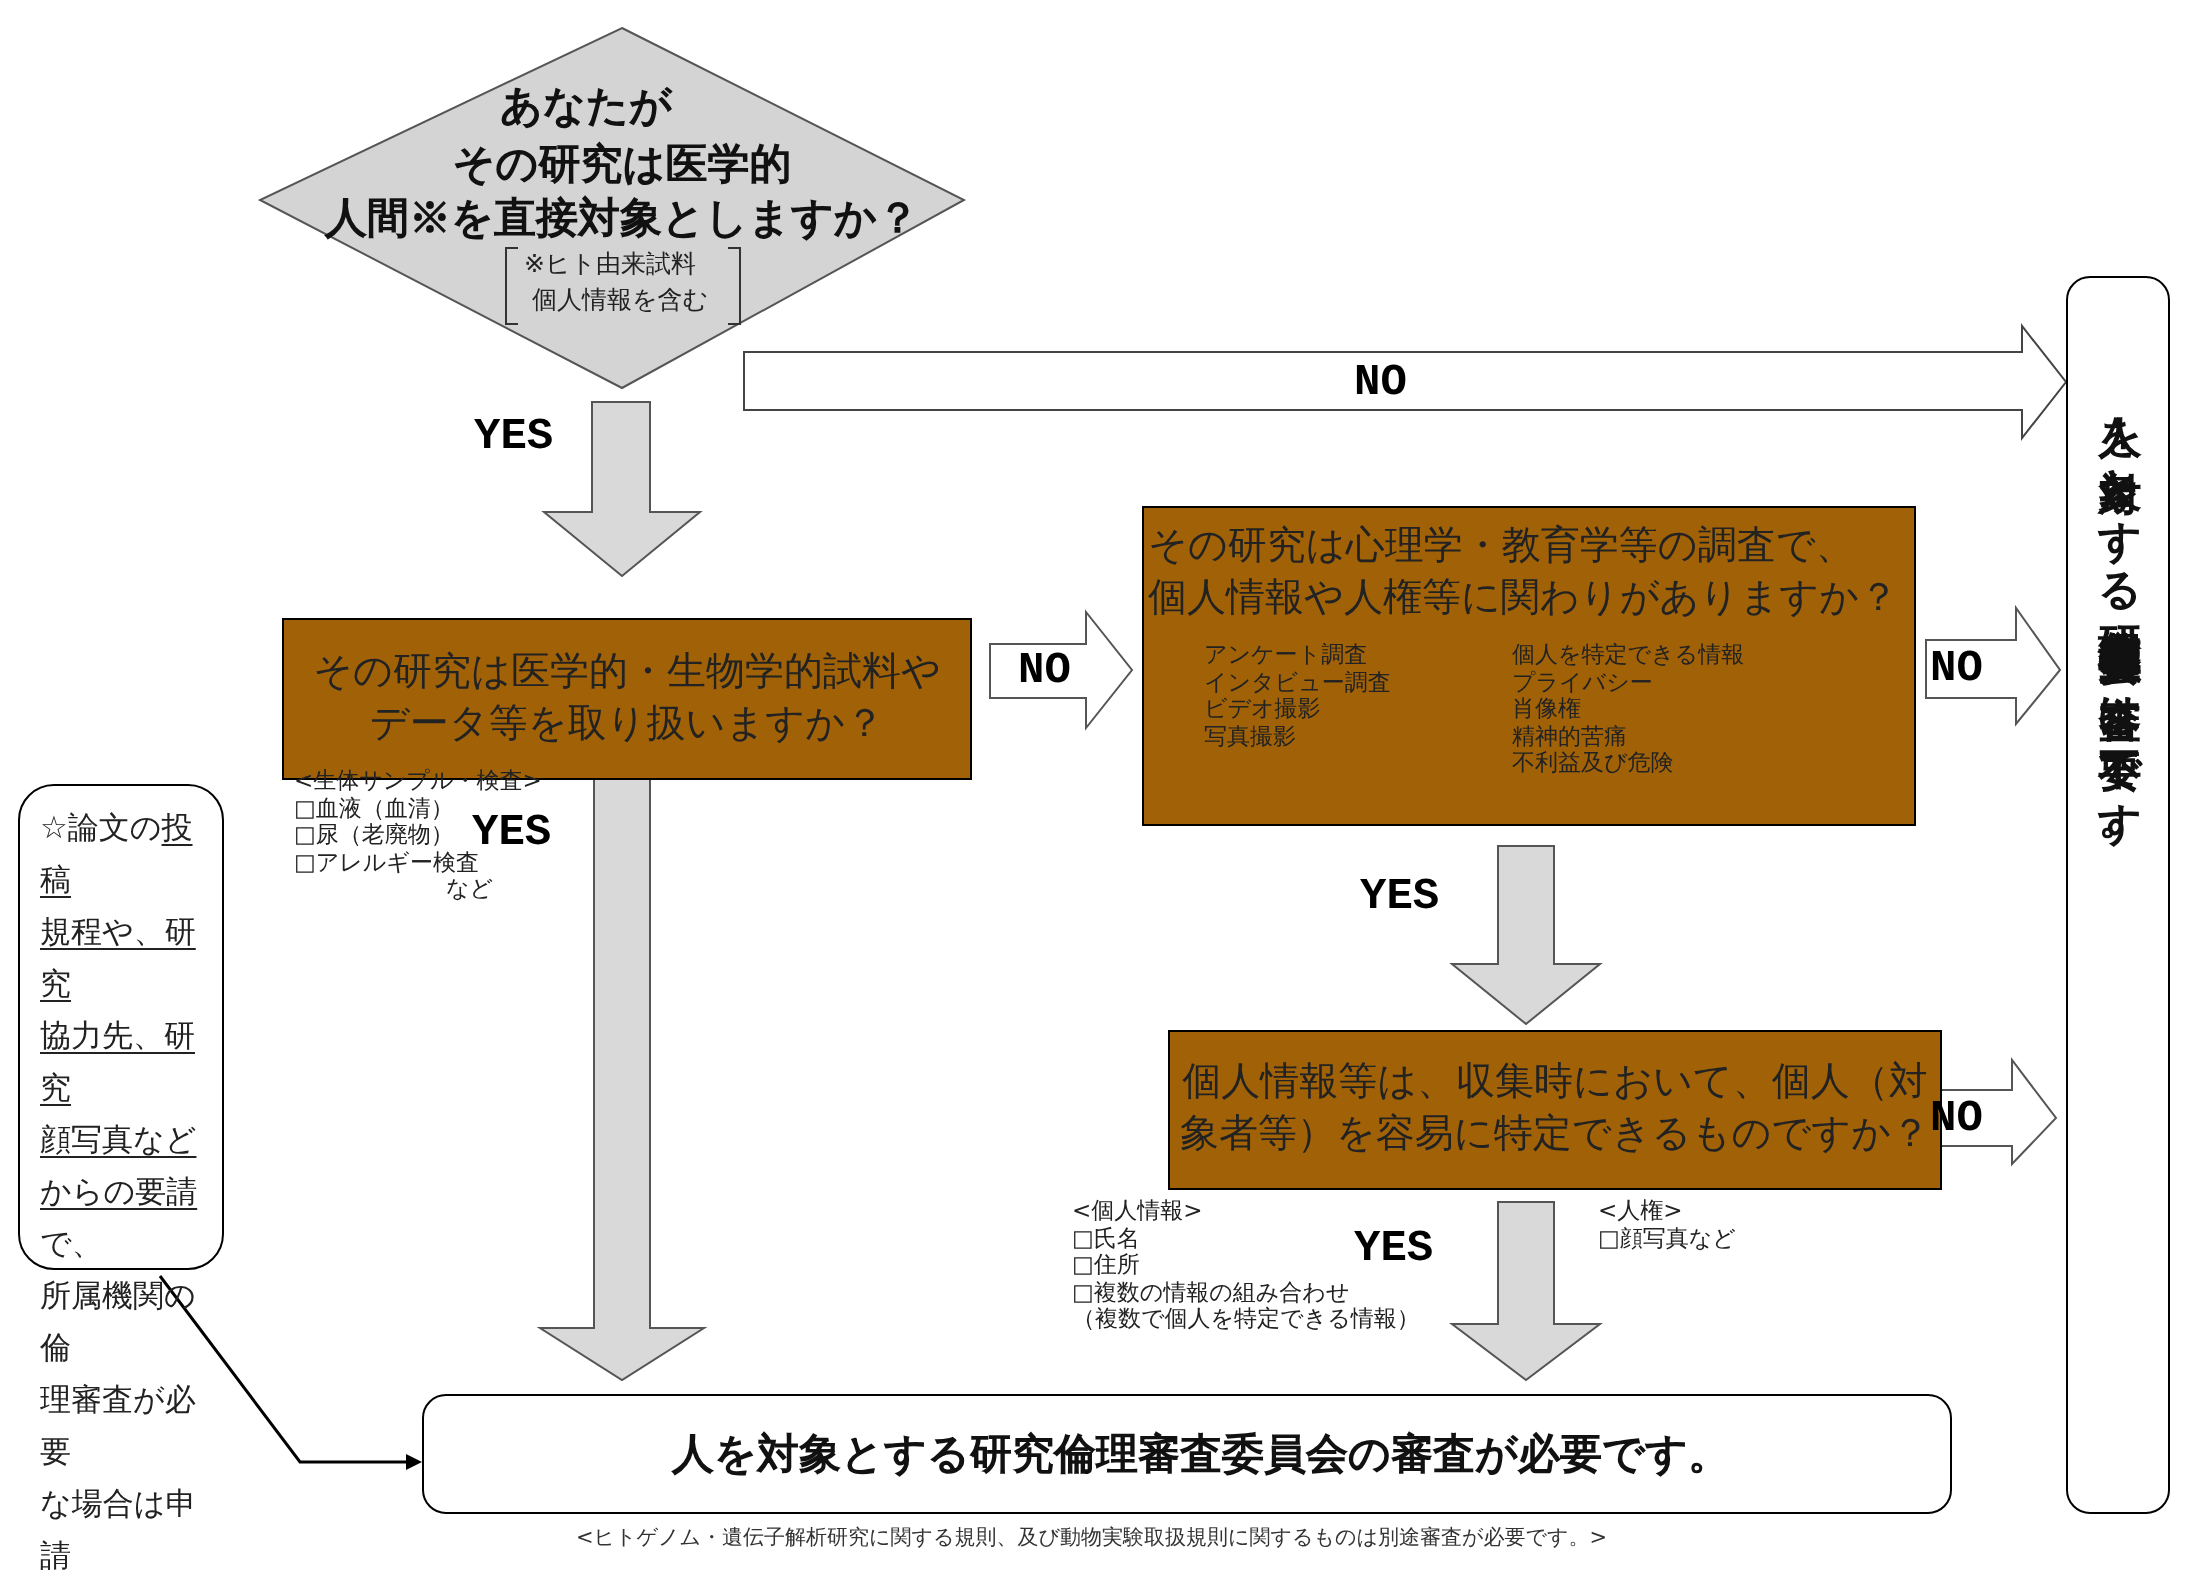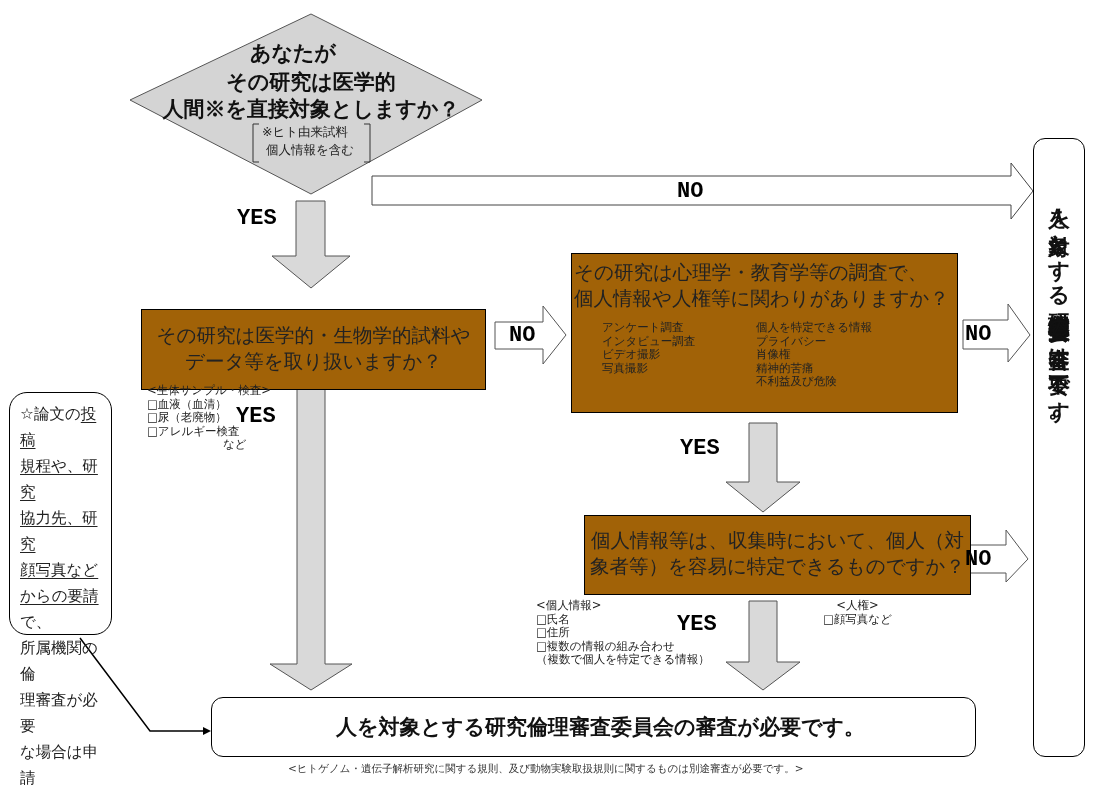--- a/index.html
+++ b/index.html
@@ -106,21 +106,21 @@
 
 <div class="abs small sans" style="left:536px;top:599px;">
   <div>&lt;個人情報&gt;</div>
   <div>□氏名</div>
   <div>□住所</div>
   <div>□複数の情報の組み合わせ</div>
   <div>（複数で個人を特定できる情報）</div>
 </div>
 <div class="t label-yes" style="left:677px;top:612px;font-size:22px;">YES</div>
 
-<div class="abs small sans" style="left:823px;top:599px;text-align:center;">
+<div class="abs small sans" style="left:799px;top:599px;">
   <div>&lt;人権&gt;</div>
   <div>□顔写真など</div>
 </div>
 
 <div class="abs sans note" style="left:9px;top:392px;width:103px;height:243px;border:1.3px solid #000;border-radius:18px;box-sizing:border-box;padding:8px 0 0 10px;font-size:15.5px;line-height:26px;color:#222;">
   <div><span>☆論文の</span><u>投稿</u><span></span></div>
   <div><span></span><u>規程や、研究</u><span></span></div>
   <div><span></span><u>協力先、研究</u><span></span></div>
   <div><span></span><u>顔写真など</u><span></span></div>
   <div><span></span><u>からの要請</u><span>で、</span></div>

